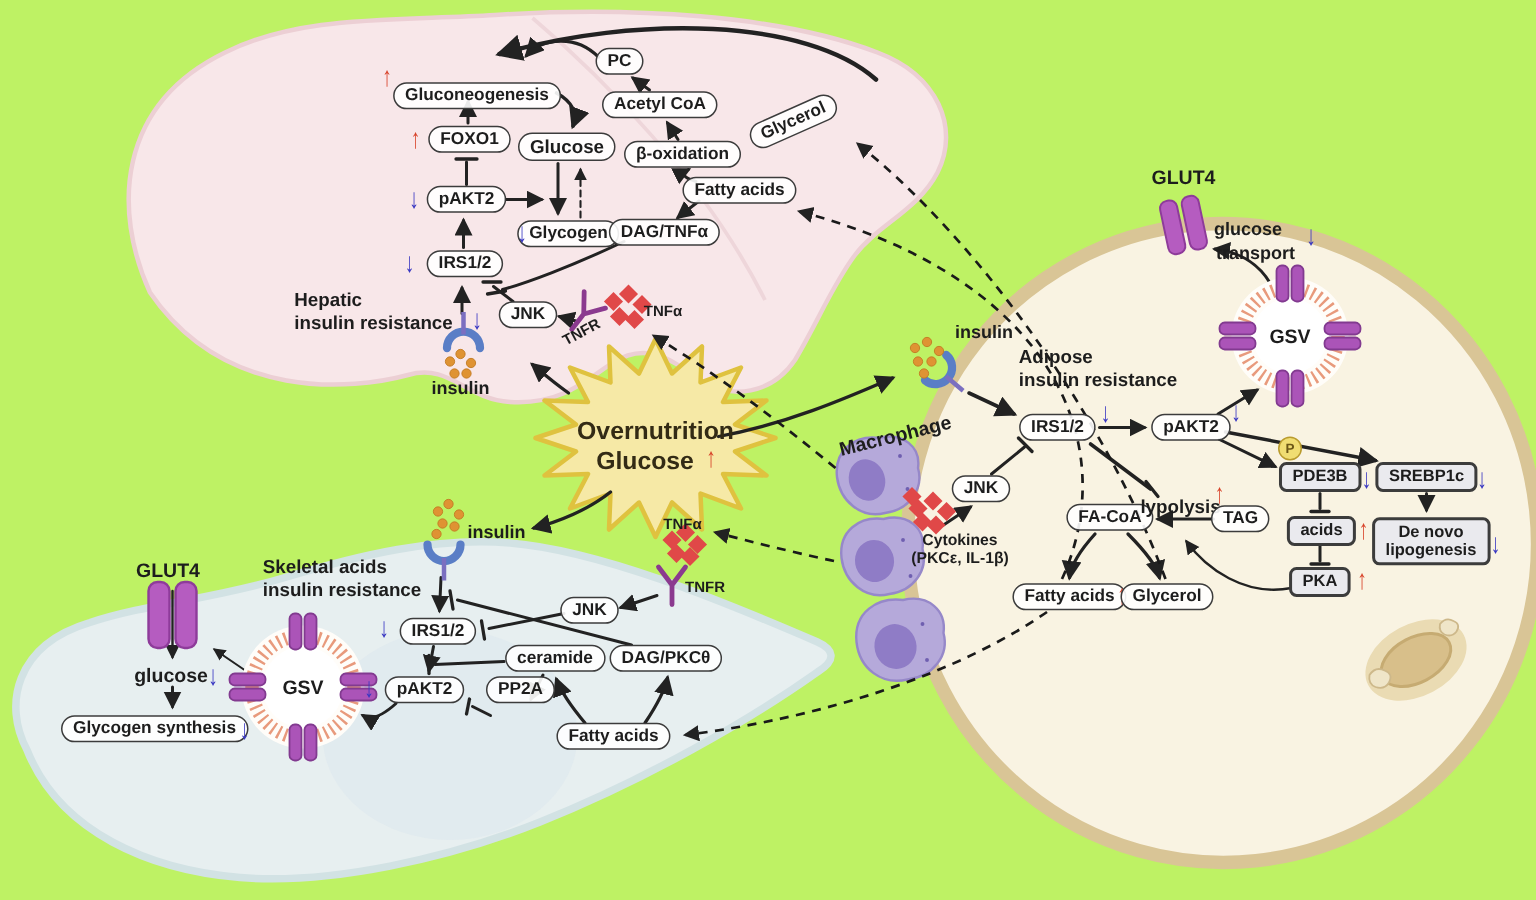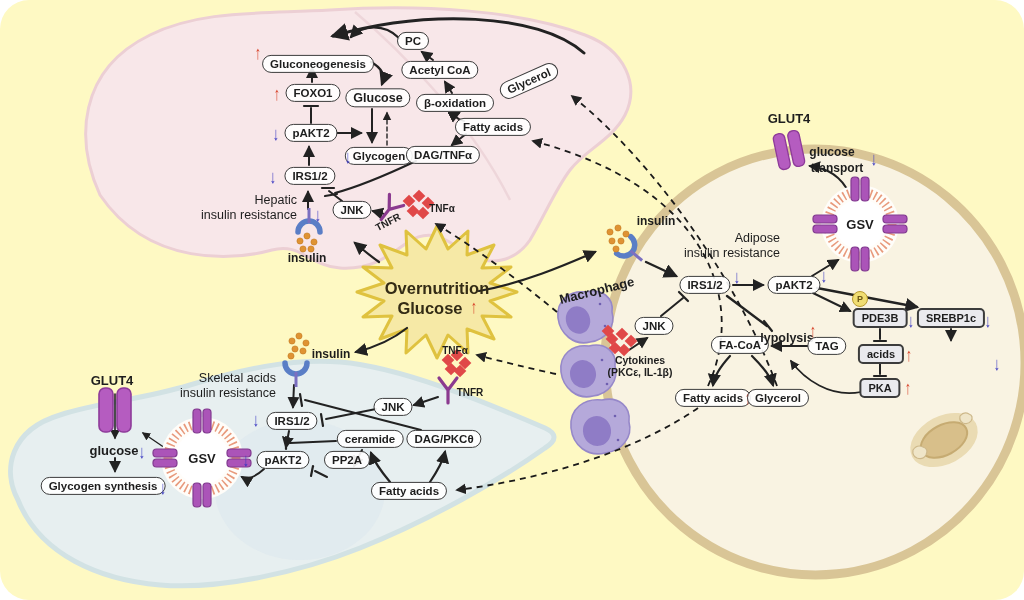--- a/index.html
+++ b/index.html
@@ -1,27 +1,27 @@
 <!DOCTYPE html>
 <html><head>
 <meta charset="utf-8">
 <style>
   html,body{margin:0;padding:0;background:#fff;}
   #stage{position:relative;width:1024px;height:600px;overflow:hidden;
-         font-family:"Liberation Sans","DejaVu Sans",sans-serif;background:#fef9c3;border-radius:29px;}
+         font-family:"Liberation Sans","DejaVu Sans",sans-serif;background:#bef264;}
   #shapes{position:absolute;left:0;top:0;}
   .abs{position:absolute;transform:translate(-50%,-50%);white-space:nowrap;}
   .pill{font-size:11.5px;font-weight:bold;color:#1d1d1d;background:rgba(255,255,255,.9);
         border:1.7px solid #3c3c3c;border-radius:11px;padding:1.5px 7px;line-height:1.15;}
   .pill-lg{font-size:12.5px;}
   .gbox{font-size:11px;font-weight:bold;color:#1d1d1d;background:#eaeaee;
         border:2px solid #3c3c3c;border-radius:5px;padding:2px 7px;line-height:1.1;text-align:center;}
   .lbl{font-size:12px;font-weight:bold;color:#1d1d1d;line-height:1.1;}
   .lbl-sm{font-size:10px;font-weight:bold;color:#1d1d1d;}
-  .title{font-size:12.5px;font-weight:normal;color:#1d1d1d;text-align:right;line-height:1.18;}
+  .title{font-size:12.5px;font-weight:bold;color:#1d1d1d;text-align:left;line-height:1.18;}
   .mark{font-size:15px;font-weight:900;line-height:1;transform:translate(-50%,-50%) scale(.85,1.25);}
   .up{color:#d8432a;} .dn{color:#3a38c2;}
   .burst-t{font-size:16.5px;font-weight:800;color:#332b15;}
   .gsv-t{font-size:13px;font-weight:bold;color:#1d1d1d;}
   .badge{width:14px;height:14px;border-radius:50%;background:#f0dd72;border:1.5px solid #b99b2e;
          font-size:9px;font-weight:bold;color:#6b5616;text-align:center;line-height:14px;}
   .rot{transform:translate(-50%,-50%) rotate(var(--r));}
 </style>
 </head>
 <body>
@@ -358,20 +358,24 @@
 <div class="abs gbox" style="left:880px;top:318px">PDE3B</div>
 <div class="abs mark dn" style="left:911px;top:320px">↓</div>
 <div class="abs gbox" style="left:951px;top:318px">SREBP1c</div>
 <div class="abs mark dn" style="left:988px;top:320px">↓</div>
 <div class="abs pill" style="left:740px;top:345px">FA-CoA</div>
 <div class="abs lbl" style="left:787px;top:339px;font-size:12.5px">lypolysis</div>
 <div class="abs mark up" style="left:813px;top:330px">↑</div>
 <div class="abs pill" style="left:827px;top:346px">TAG</div>
 <div class="abs gbox" style="left:881px;top:354px">acids</div>
 <div class="abs mark up" style="left:909px;top:354px">↑</div>
+<div class="abs gbox" style="left:954px;top:361px">
+  <div>De novo</div>
+  <div>lipogenesis</div>
+</div>
 <div class="abs mark dn" style="left:997px;top:363px">↓</div>
 <div class="abs gbox" style="left:880px;top:388px">PKA</div>
 <div class="abs mark up" style="left:908px;top:387px">↑</div>
 <div class="abs pill" style="left:713px;top:398px">Fatty acids</div>
 <div class="abs mark up" style="left:748px;top:397px">↑</div>
 <div class="abs pill" style="left:778px;top:398px">Glycerol</div>
 
 </div>
 
 </body></html>

